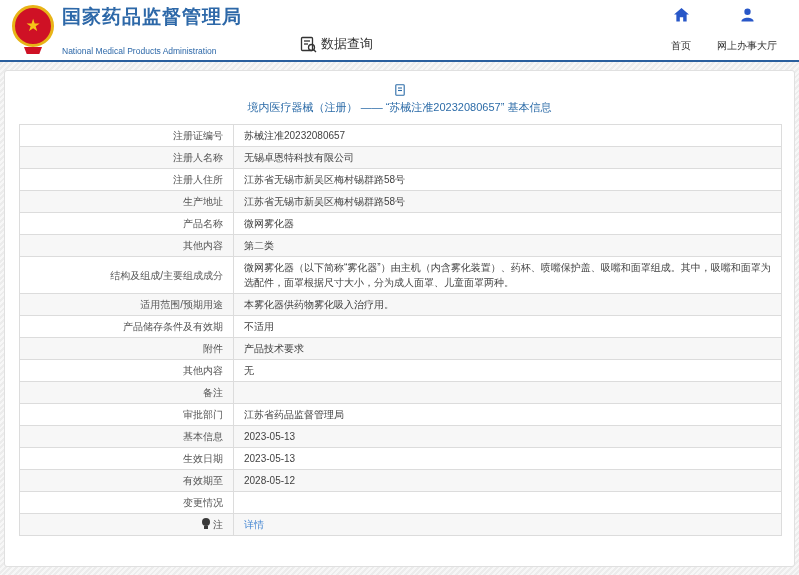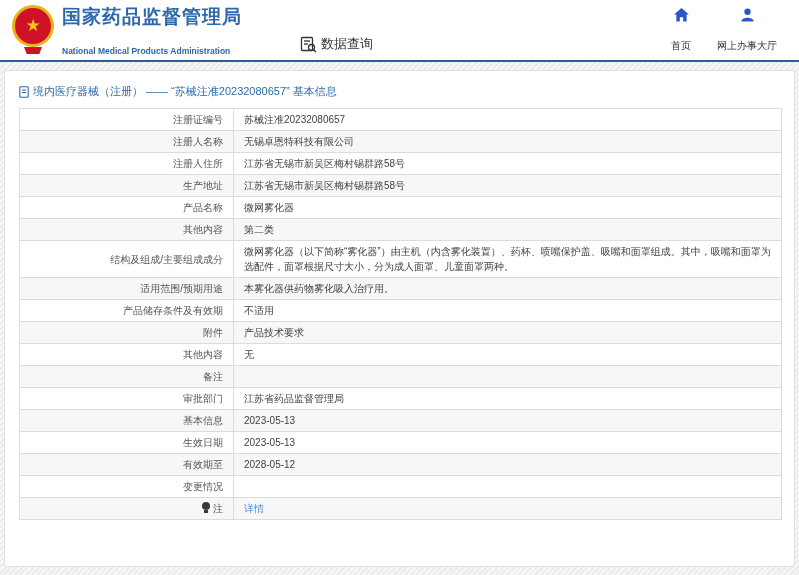--- a/index.html
+++ b/index.html
@@ -26,21 +26,21 @@
     background: #cf1125; border: 3px solid #e8b417;
     display: flex; align-items: center; justify-content: center;
   }
   .emblem .star { color: #f5c518; font-size: 17px; line-height: 1; margin-top: -2px; }
   .emblem .ribbon {
     position: absolute; left: 12px; bottom: 1px; width: 18px; height: 7px;
     background: #cf1125; clip-path: polygon(0 0, 100% 0, 85% 100%, 15% 100%);
   }
   .brand-text { margin-left: 8px; }
   .brand-zh { font-size: 19px; font-weight: bold; color: #2d68a8; letter-spacing: 1px; }
-  .brand-en { font-size: 8.5px; color: #2d68a8; margin-top: 16px; font-weight: bold; }
+  .brand-en { font-size: 8.5px; color: #2d68a8; margin-top: 16px; }
 
   .data-query {
     display: flex; align-items: center; gap: 4px;
     margin-left: 58px; font-size: 13px; color: #333; cursor: pointer; margin-top: 28px;
   }
 
   .top-nav { margin-left: auto; display: flex; gap: 26px; }
   .nav-item {
     display: flex; flex-direction: column; align-items: center; gap: 17px;
     font-size: 10px; color: #333; cursor: pointer;
@@ -50,21 +50,21 @@
   .card {
     margin: 8px 4px 0 4px;
     height: 497px;
     background: #fff;
     border: 1px solid #e0e0e0;
     border-radius: 3px;
   }
   .page-title {
     display: flex; align-items: center; gap: 4px;
     padding: 13px 14px 0 14px;
-    font-size: 11px; color: #2d6ca8;
+    font-size: 11px; color: #2d6ca8; flex-direction: column;
   }
 
   table {
     border-collapse: collapse;
     margin: 9px 14px 0 14px;
     width: 763px;
     table-layout: fixed;
     font-size: 10px;
   }
   tr:nth-child(even) { background: #f7f7f7; }

